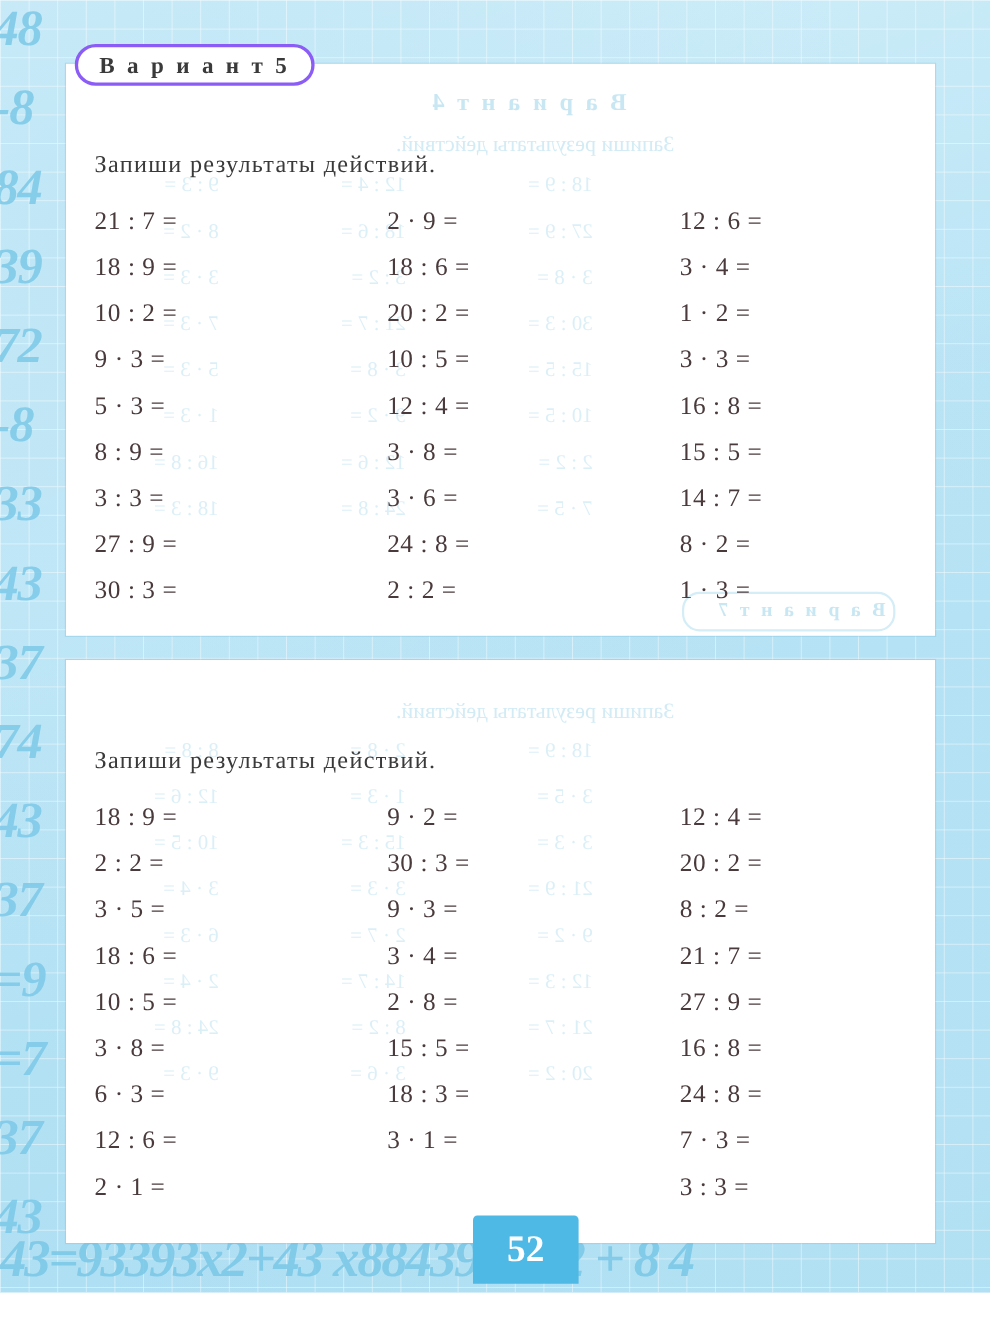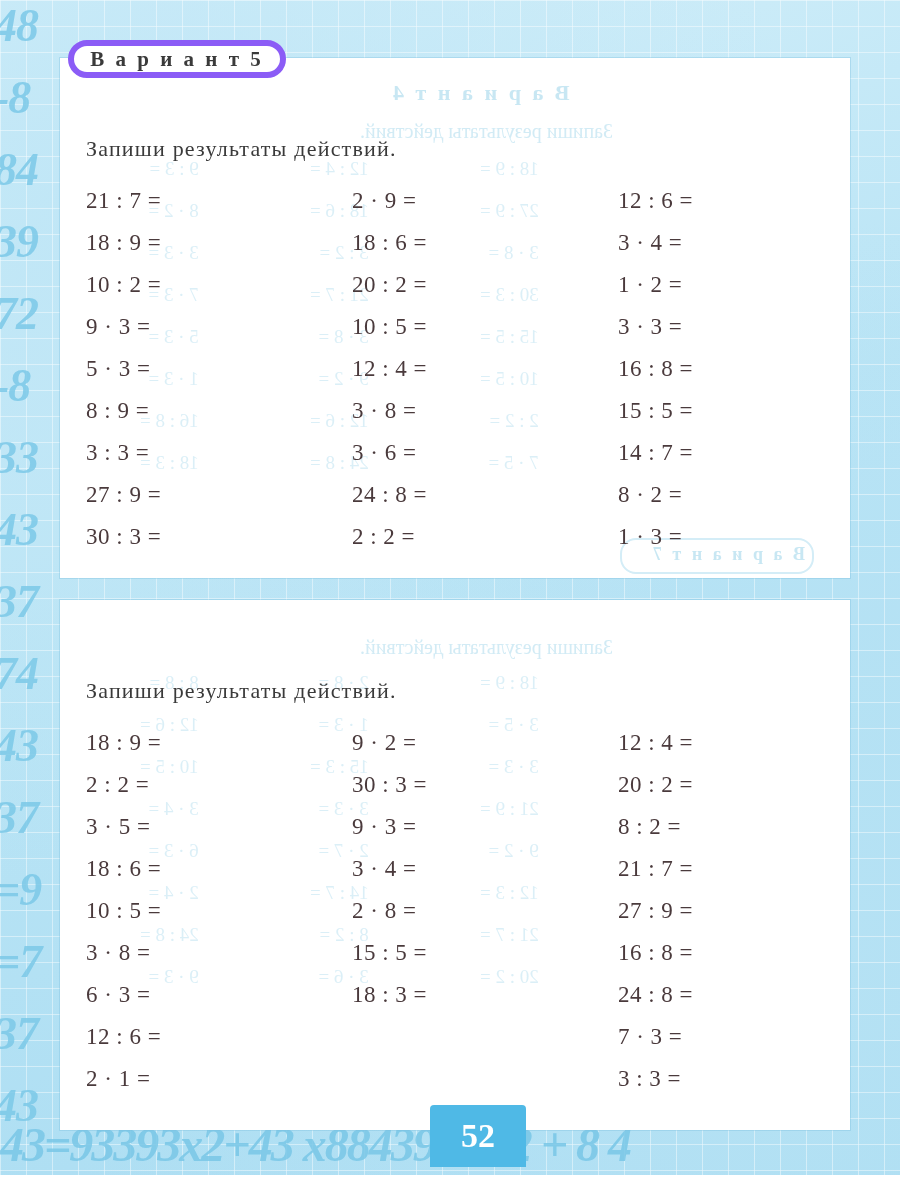--- a/index.html
+++ b/index.html
@@ -85,21 +85,21 @@
   #sheet-1 { top: 58px; height: 520px; }
   #sheet-2 { top: 600px; height: 530px; }
 
   
   .variant-badge {
     position: absolute;
     left: 8px;
     top: -18px;
     min-width: 218px;
     height: 38px;
-    border: 6px solid #8b5cf6;
+    border: 3px solid #8b5cf6;
     border-radius: 19px;
     background: #ffffff;
     display: flex;
     align-items: center;
     justify-content: center;
     box-sizing: border-box;
   }
   .variant-badge .vtext {
     font-family: "Liberation Serif", serif;
     font-weight: bold;
@@ -337,20 +337,21 @@
         <div class="expr">2 · 1 =</div>
       </div>
       <div class="col c2">
         <div class="expr">9 · 2 =</div>
         <div class="expr">30 : 3 =</div>
         <div class="expr">9 · 3 =</div>
         <div class="expr">3 · 4 =</div>
         <div class="expr">2 · 8 =</div>
         <div class="expr">15 : 5 =</div>
         <div class="expr">18 : 3 =</div>
+        <div class="expr">3 · 1 =</div>
       </div>
       <div class="col c3">
         <div class="expr">12 : 4 =</div>
         <div class="expr">20 : 2 =</div>
         <div class="expr">8 : 2 =</div>
         <div class="expr">21 : 7 =</div>
         <div class="expr">27 : 9 =</div>
         <div class="expr">16 : 8 =</div>
         <div class="expr">24 : 8 =</div>
         <div class="expr">7 · 3 =</div>

